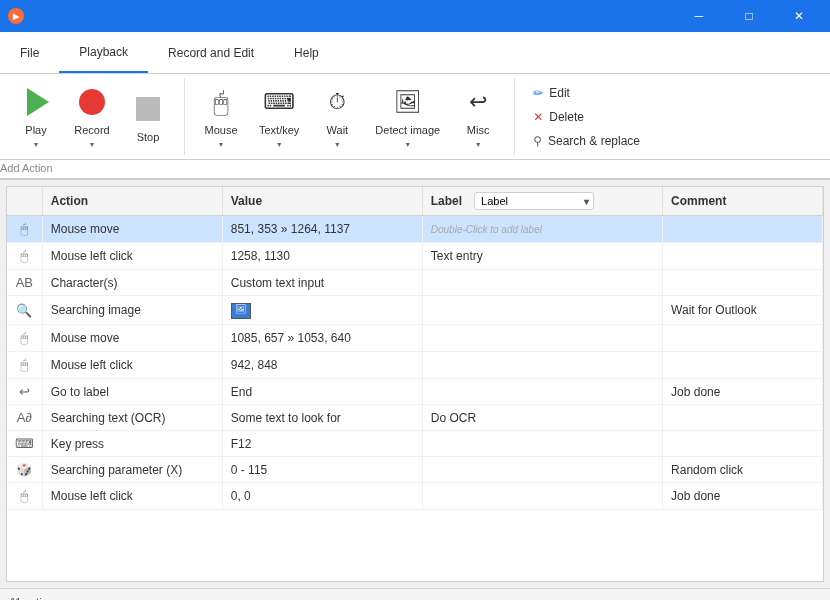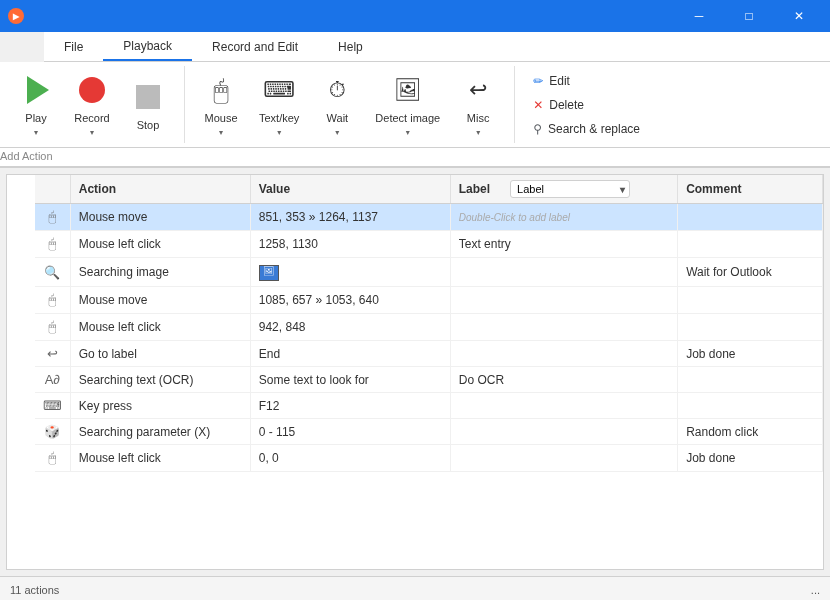--- a/index.html
+++ b/index.html
@@ -18,23 +18,22 @@
     .title-bar-left { display: flex; align-items: center; gap: 6px; font-size: 12px; }
     .title-bar-icon { width: 16px; height: 16px; background: #ff6b35; border-radius: 50%; display: flex; align-items: center; justify-content: center; font-size: 8px; color: white; font-weight: bold; }
     .title-bar-controls { display: flex; gap: 4px; }
     .title-bar-btn { width: 46px; height: 32px; background: transparent; border: none; color: white; cursor: pointer; display: flex; align-items: center; justify-content: center; font-size: 12px; }
 
     
     .menu-bar {
       background: white;
       border-bottom: 1px solid #d0d0d0;
       display: flex;
-      height: 30px;
+      height: 42px;
       align-items: stretch;
-      margin-left: 44px;
     }
     .menu-item {
       padding: 0 20px;
       display: flex;
       align-items: center;
       cursor: pointer;
       font-size: 12px;
       color: #333;
     }
     .menu-item.active { border-bottom: 2px solid #1a73e8; }
@@ -115,21 +114,20 @@
       border-bottom: 1px solid #d0d0d0;
     }
 
     
     .table-container {
       flex: 1;
       overflow-y: auto;
       background: white;
       border: 1px solid #d0d0d0;
       margin: 0;
-      padding-left: 28px;
     }
     table {
       width: 100%;
       border-collapse: collapse;
       font-size: 12px;
     }
     thead th {
       background: #f5f5f5;
       border-bottom: 1px solid #d0d0d0;
       border-right: 1px solid #e0e0e0;
@@ -161,21 +159,21 @@
       font-size: 11px;
       border-radius: 3px;
       appearance: none;
       cursor: pointer;
       min-width: 120px;
       position: relative;
     }
     .label-cell {
       display: flex;
       align-items: center;
-      gap: 20px;
+      gap: 12px;
     }
     .dropdown-wrapper {
       position: relative;
       display: inline-block;
     }
     .dropdown-wrapper::after {
       content: '▾';
       position: absolute;
       right: 5px;
       top: 50%;
@@ -346,20 +344,27 @@
             <td></td>
           </tr>
           <tr>
             <td><span style="font-size:13px;">🖱</span></td>
             <td>Mouse left click</td>
             <td>1258, 1130</td>
             <td>Text entry</td>
             <td></td>
           </tr>
           <tr>
+            <td><span style="font-size:13px;">AB</span></td>
+            <td>Character(s)</td>
+            <td>Custom text input</td>
+            <td></td>
+            <td></td>
+          </tr>
+          <tr>
             <td><span style="font-size:13px;">🔍</span></td>
             <td>Searching image</td>
             <td><span style="display:inline-block;width:20px;height:16px;background:#3a7bd5;border:1px solid #555;font-size:9px;color:white;text-align:center;">🖼</span></td>
             <td></td>
             <td>Wait for Outlook</td>
           </tr>
           <tr>
             <td><span style="font-size:13px;">🖱</span></td>
             <td>Mouse move</td>
             <td>1085, 657 » 1053, 640</td>

